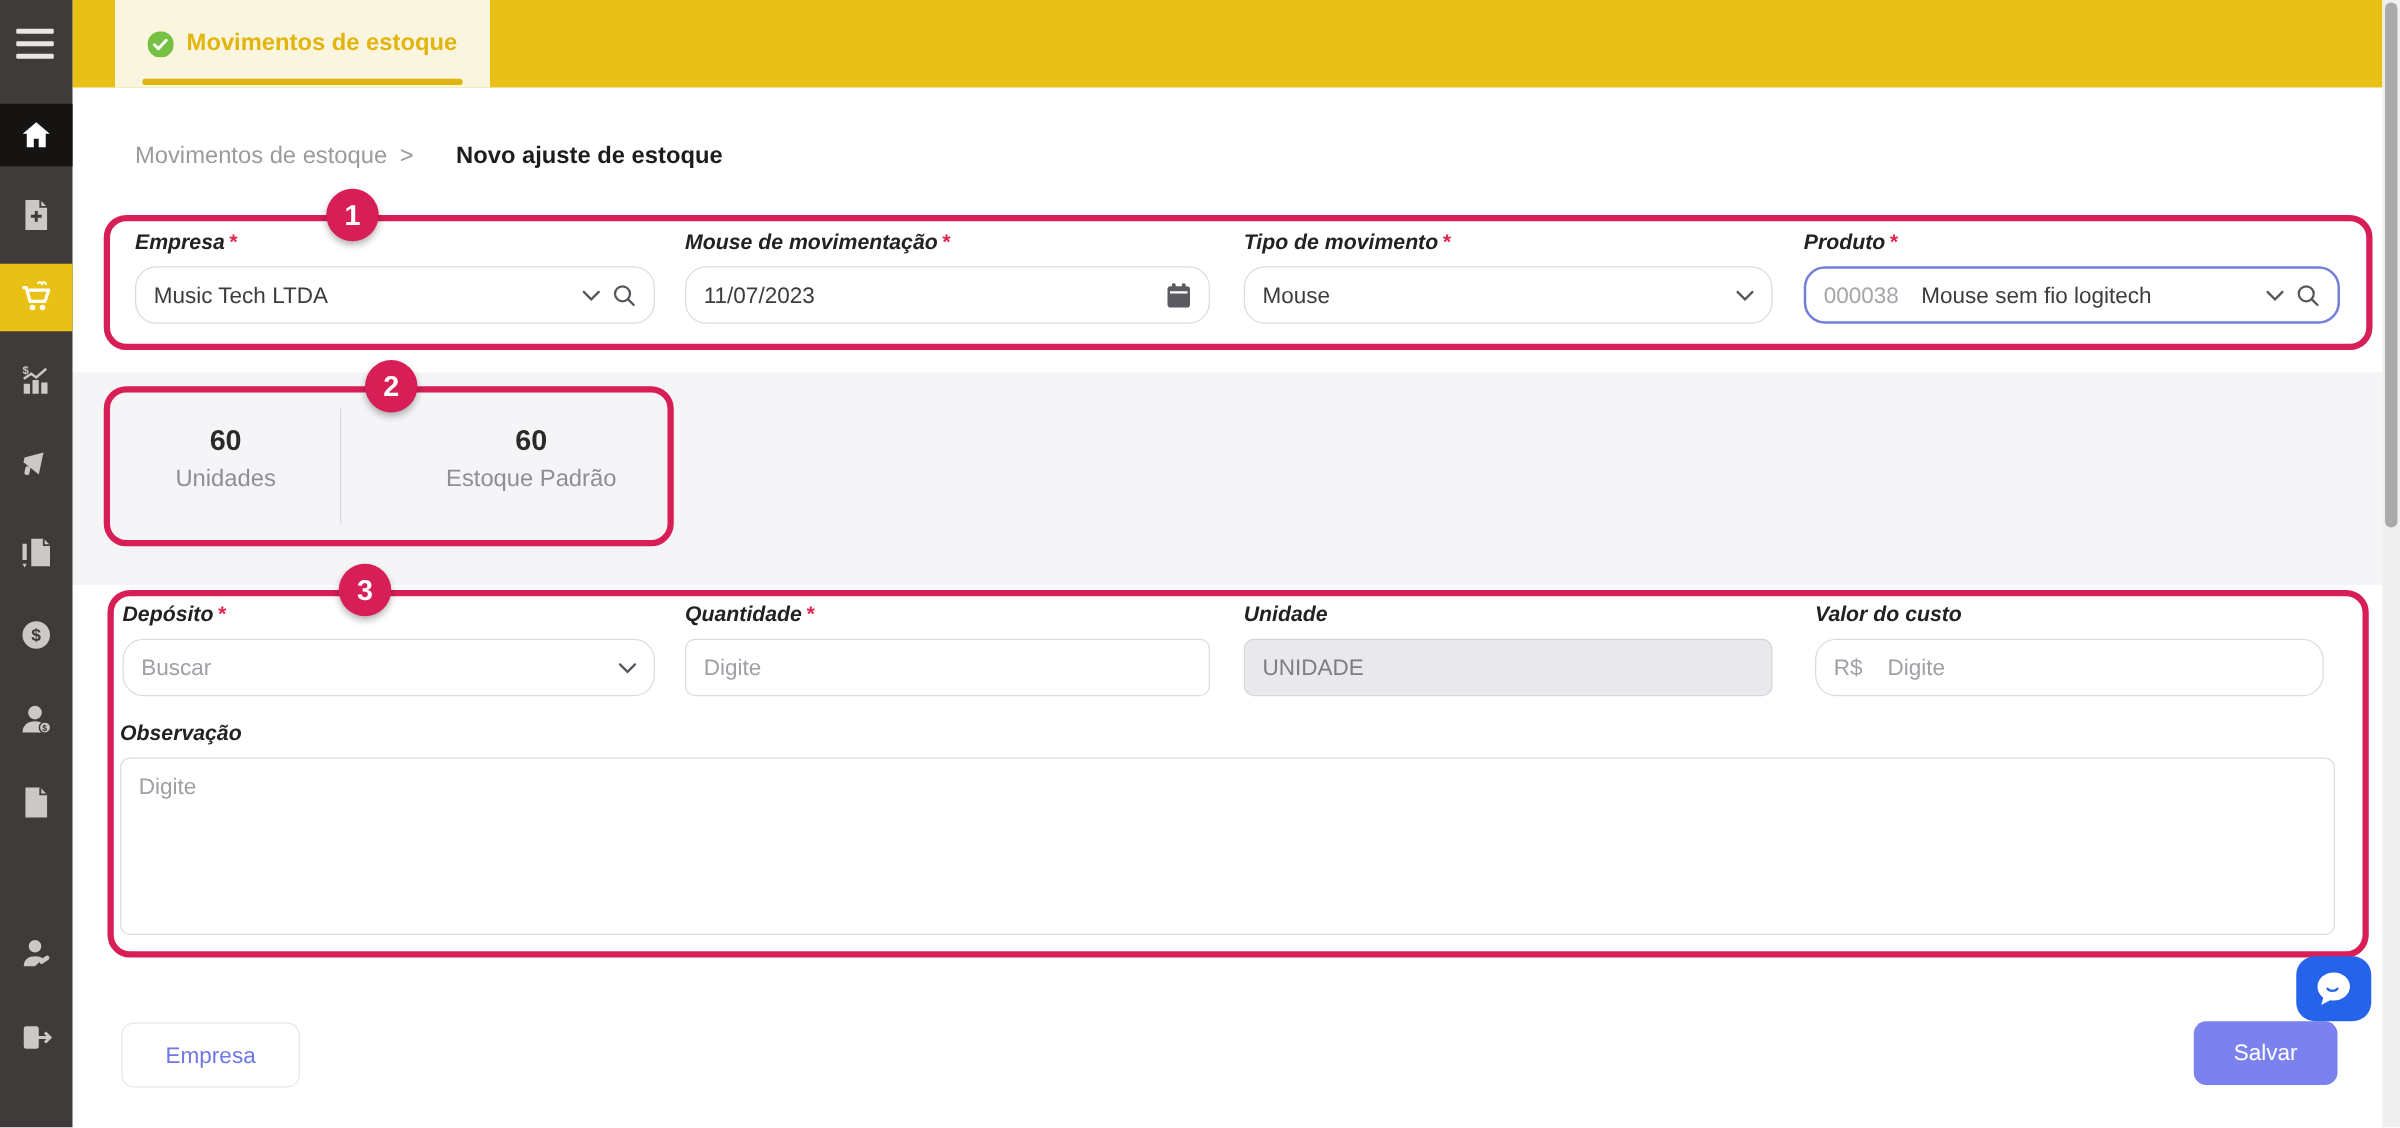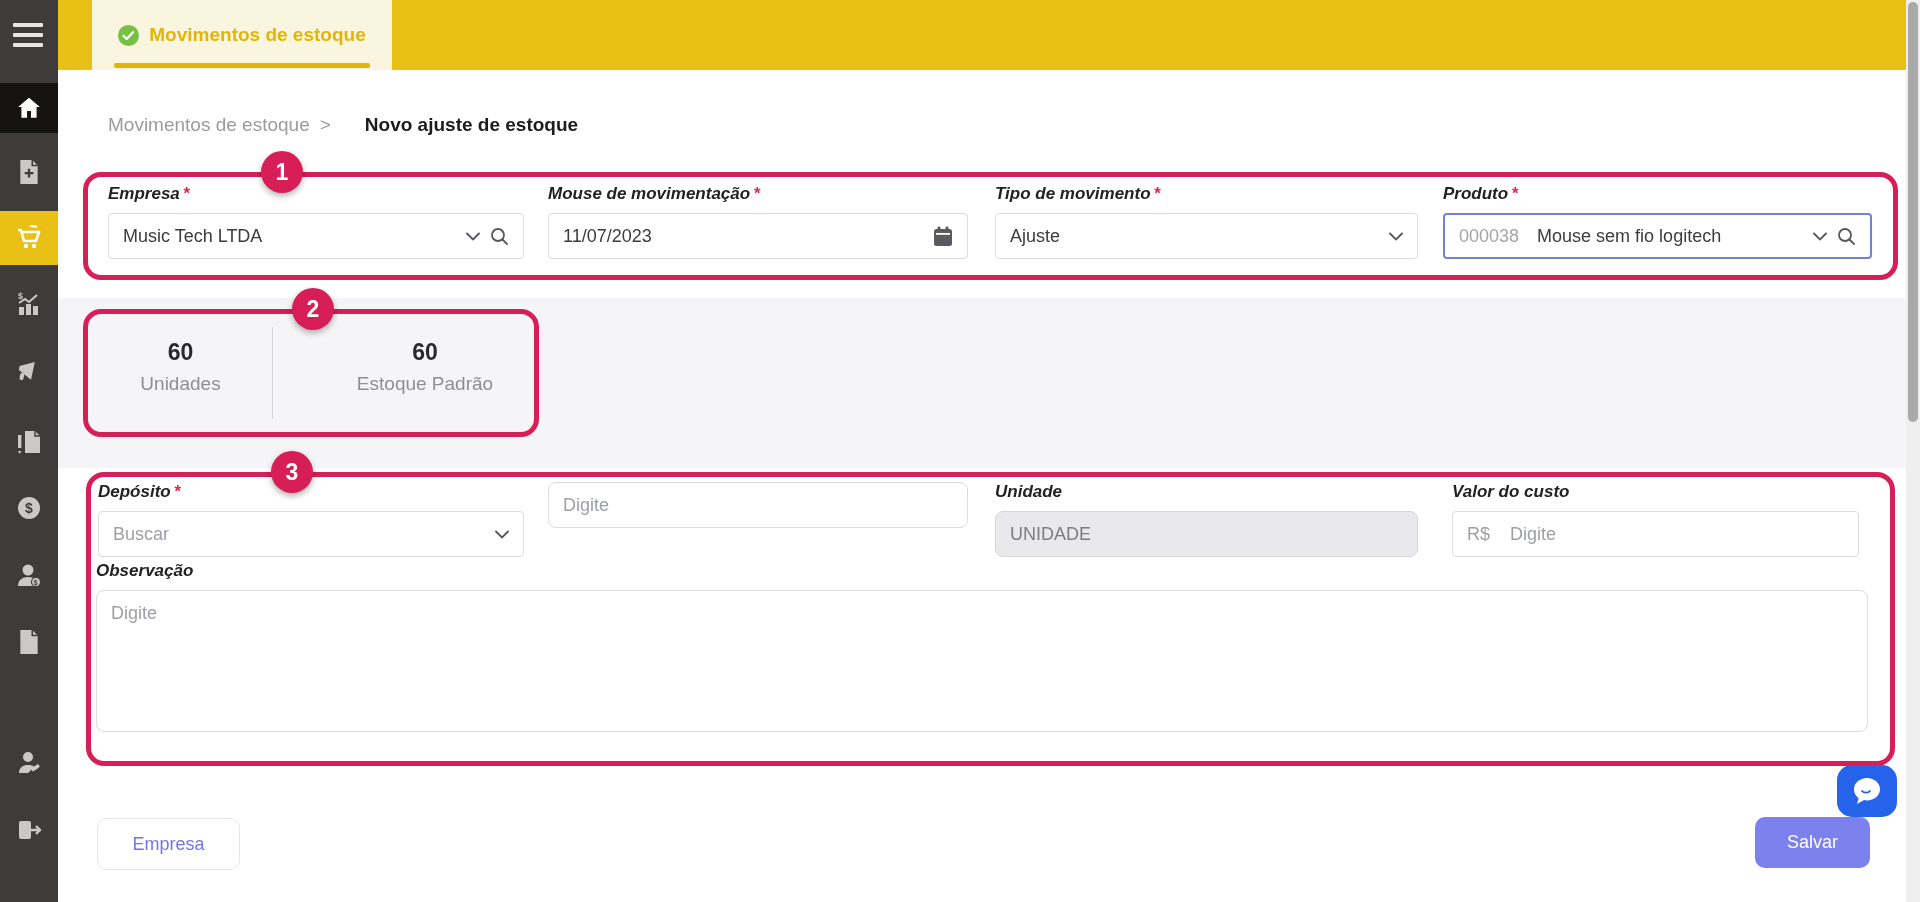--- a/index.html
+++ b/index.html
@@ -33,21 +33,21 @@
                 font-size:23px; font-weight:bold; display:flex; align-items:center; justify-content:center;
                 box-shadow:0 3px 6px rgba(0,0,0,.3); }
 
   
   .band { position:absolute; left:58px; top:298px; width:1848px; height:170px; background:#F5F4F7; }
 
   
   .field { position:absolute; }
   .field-label { font-size:17px; font-weight:bold; color:#222222; margin-bottom:9px;font-style:italic; }
   .req { color:#E0254F; margin-left:3px; }
-  .box-input { height:46px; border:1px solid #DBDBE0; border-radius:4px; background:#fff;
+  .box-input { height:46px; border:1px solid #DBDBE0; border-radius:17px; background:#fff;
                display:flex; align-items:center; padding:0 14px; font-size:18px; color:#3C3C3C; gap:10px; }
   .box-input .grow { flex:1; }
   .placeholder { color:#9FA0A6; }
   .code { color:#A5A5AA; margin-right:8px; }
   input.text-input, textarea.area-input { width:100%; height:46px; border:1px solid #DBDBE0; border-radius:8px;
                font-size:18px; color:#3C3C3C; padding:0 14px; font-family:"Liberation Sans", sans-serif; outline:none; }
   input.text-input::placeholder, textarea.area-input::placeholder { color:#9FA0A6; }
   input.disabled { background:#E9E9EB; border-color:#D6D6DA; color:#7E7E82; }
   .produto-box { border:2px solid #7280D8; }
   textarea.area-input { height:142px; padding:12px 14px; resize:none; }
@@ -249,21 +249,21 @@
           <rect x="12.5" y="0.5" width="3" height="5" rx="1.2" fill="#5A5A60"></rect>
           <rect x="3" y="7" width="14" height="1.8" fill="#ffffff"></rect>
         </svg>
     </span>
   </div>
 </div>
 
 <div class="field" style="left:995px; top:184px; width:423px;">
   <div class="field-label"><span>Tipo de movimento</span><span class="req">*</span></div>
   <div class="box-input">
-    <span class="grow">Ajuste</span>
+    <span class="grow">Mouse</span>
     <span class="icon">
       <svg width="14" height="9" viewBox="0 0 14 9">
           <path d="M1 1.5l6 6 6-6" stroke="#55555C" stroke-width="1.8" fill="none" stroke-linecap="round"></path>
         </svg>
     </span>
   </div>
 </div>
 
 <div class="field" style="left:1443px; top:184px; width:429px;">
   <div class="field-label"><span>Produto</span><span class="req">*</span></div>
@@ -306,37 +306,38 @@
     <span class="grow placeholder">Buscar</span>
     <span class="icon">
       <svg width="14" height="9" viewBox="0 0 14 9">
           <path d="M1 1.5l6 6 6-6" stroke="#55555C" stroke-width="1.8" fill="none" stroke-linecap="round"></path>
         </svg>
     </span>
   </div>
 </div>
 
 <div class="field" style="left:548px; top:482px; width:420px; z-index:2;">
+  <div class="field-label"><span>Quantidade</span><span class="req">*</span></div>
   <input class="text-input" type="text" placeholder="Digite" style="">
 </div>
 
 <div class="field" style="left:995px; top:482px; width:423px; z-index:2;">
   <div class="field-label"><span>Unidade</span></div>
   <input class="text-input disabled" type="text" disabled="" value="UNIDADE" style="">
 </div>
 
 <div class="field" style="left:1452px; top:482px; width:407px; z-index:2;">
   <div class="field-label"><span>Valor do custo</span></div>
   <div class="box-input">
     <span class="prefix">R$</span>
     <span class="grow placeholder">Digite</span>
   </div>
 </div>
 
-<div class="field" style="left:96px; top:561px; width:1772px; z-index:2;">
+<div class="field" style="left:96px; top:577px; width:1772px; z-index:2;">
   <div class="field-label"><span>Observação</span></div>
   <textarea class="area-input" placeholder="Digite" style=""></textarea>
 </div>
 
 <button class="btn-cancel">Empresa</button>
 <button class="btn-save">Salvar</button>
 
 <div class="chat-btn">
   <span class="icon">
     <svg width="34" height="32" viewBox="0 0 34 32">

